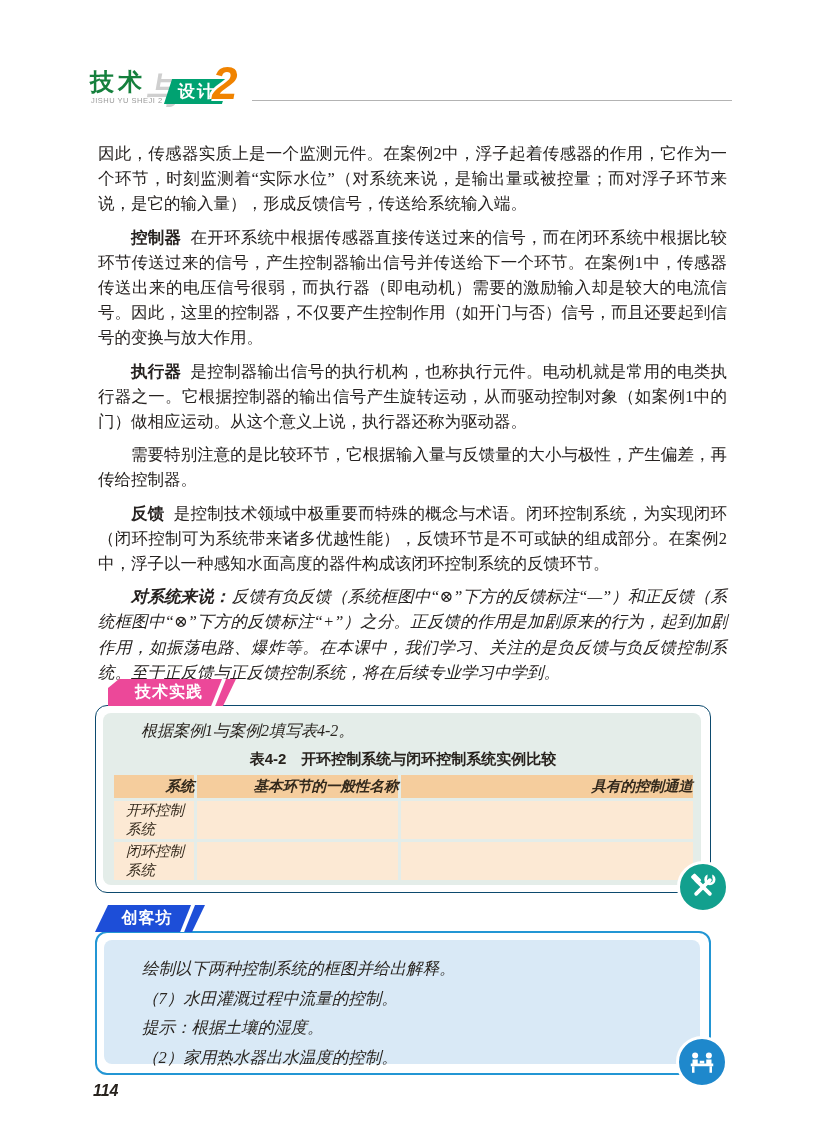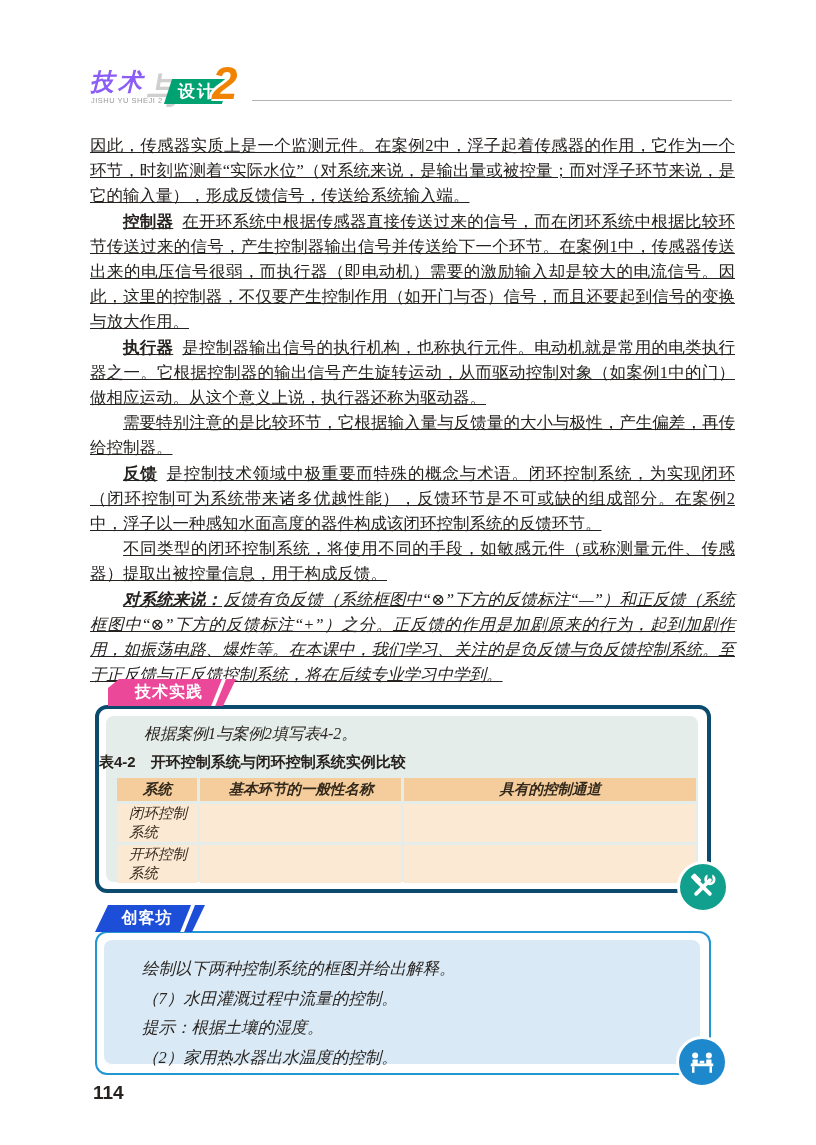--- a/index.html
+++ b/index.html
@@ -2,83 +2,83 @@
 <html><head>
 <meta charset="utf-8">
 <style>
   html,body{margin:0;padding:0;background:#e8e8e8;}
   .page{position:relative;width:816px;height:1145px;background:#ffffff;margin:0 auto;
         font-family:"Liberation Serif","DejaVu Serif",serif;color:#262220;overflow:hidden;}
 
   
   .logo{position:absolute;left:90px;top:64px;width:650px;height:48px;}
   .logo-jishu{position:absolute;left:0;top:2px;font-family:"Liberation Sans",sans-serif;
-              font-weight:700;font-size:24px;letter-spacing:4px;color:#8b5cf6;font-style:italic;}
+              font-weight:700;font-size:24px;letter-spacing:4px;color:#15803d;}
   .logo-pinyin{position:absolute;left:1px;top:32px;font-family:"Liberation Sans",sans-serif;
                font-size:7.5px;letter-spacing:.5px;color:#9a9a9a;}
   .logo-yu{position:absolute;left:58px;top:4px;font-family:"Liberation Sans",sans-serif;
            font-weight:700;font-size:34px;color:#cfcfcf;transform:skewX(-10deg);z-index:1;}
   .logo-sheji{position:absolute;left:78px;top:15px;width:58px;height:25px;background:#00a271;
               transform:skewX(-18deg);z-index:2;display:flex;align-items:center;justify-content:center;}
   .logo-sheji span{transform:skewX(18deg);color:#fff;font-family:"Liberation Sans",sans-serif;
                    font-weight:700;font-size:17px;letter-spacing:2px;}
   .logo-2{position:absolute;left:122px;top:-8px;z-index:3;font-family:"Liberation Sans",sans-serif;
           font-weight:700;font-style:italic;font-size:46px;color:#f08300;
           text-shadow:-2px 0 0 #fff,2px 0 0 #fff,0 -2px 0 #fff,0 2px 0 #fff,-2px -2px 0 #fff,2px 2px 0 #fff;}
   .logo-rule{position:absolute;left:162px;top:36px;width:480px;height:1px;background:#b3b3b3;}
 
   
   .body-text{position:absolute;left:90px;top:133px;width:645px;font-size:16.5px;
              line-height:25.2px;text-align:justify;}
-  .body-text p{margin:0;text-indent:2em;text-decoration:underline;}
+  .body-text p{margin:8px;text-indent:2em;}
   .body-text p.no-indent{text-indent:0;}
   .lead{font-weight:700;font-family:"Liberation Sans",sans-serif;padding-right:.55em;}
   .note{font-style:italic;}
   .note .lead{font-style:italic;font-family:"Liberation Serif","DejaVu Serif",serif;padding-right:.1em;}
 
   
   .sec-tab{position:absolute;height:27px;z-index:4;display:flex;align-items:center;justify-content:center;
            color:#fff;font-family:"Liberation Sans",sans-serif;font-weight:700;font-size:16px;
            letter-spacing:1px;padding-right:6px;}
   .sec-tab .slash{position:absolute;right:16px;top:-2px;width:4px;height:34px;background:#fff;
                   transform:skewX(-22deg);}
   .practice-tab{left:108px;top:679px;width:122px;background:#ec4899;
                 clip-path:polygon(11px 0,100% 0,calc(100% - 13px) 100%,0 100%,0 9px);}
   .maker-tab{left:95px;top:905px;width:104px;background:#1d4ed8;
              clip-path:polygon(13px 0,100% 0,calc(100% - 13px) 100%,0 100%);}
 
   
   .practice-box{position:absolute;left:95px;top:705px;width:616px;height:188px;box-sizing:border-box;
-                border:4px solid #0c4a6e;border-radius:12px;background:#fff;text-decoration:underline;}
+                border:1px solid #0c4a6e;border-radius:12px;background:#fff;text-decoration:underline;}
   .practice-fill{position:absolute;left:7px;top:7px;right:9px;bottom:7px;background:#e4ede9;border-radius:8px;}
   .practice-intro{position:absolute;left:45px;top:15px;font-size:16px;font-style:italic;color:#2a2520;}
-  .practice-table-title{position:absolute;left:0;top:44px;width:100%;
+  .practice-table-title{position:absolute;left:0;top:44px;width:100%;text-align:center;
                         font-family:"Liberation Sans",sans-serif;font-weight:700;font-size:15px;color:#27221d;}
   .cmp-table{position:absolute;left:15px;top:66px;width:585px;border-collapse:separate;border-spacing:3px;}
   .cmp-table th{background:#f5cd9d;height:23px;font-size:14.5px;font-weight:700;font-style:italic;
-                color:#33291c;text-align:center;padding:0;}
+                color:#33291c;text-align:right;padding:0;}
   .cmp-table td{background:#fce9d4;height:26px;font-size:14.5px;font-style:italic;color:#33291c;padding:0 0 0 12px;}
   .col-sys{width:80px;} .col-name{width:200px;} .col-chan{width:290px;}
 
   
   .maker-box{position:absolute;left:95px;top:931px;width:616px;height:144px;box-sizing:border-box;
              border:2px solid #2396d4;border-radius:12px;background:#fff;padding-left:20px;}
   .maker-fill{position:absolute;left:7px;top:7px;right:9px;bottom:9px;background:#d9e9f6;border-radius:8px;}
   .maker-lines{position:absolute;left:45px;top:21px;font-size:16.5px;font-style:italic;
                line-height:29.5px;color:#2a2520;}
 
   
   .badge{position:absolute;width:52px;height:52px;border-radius:50%;box-sizing:border-box;
          border:3px solid #fff;z-index:6;display:flex;align-items:center;justify-content:center;}
   .tools-badge{left:677px;top:861px;background:#12a08e;}
   .people-badge{left:676px;top:1036px;background:#1e88cc;}
 
   
   .page-num{position:absolute;left:93px;top:1082px;font-family:"Liberation Sans",sans-serif;
-            font-weight:700;font-size:19px;color:#27221d;}
+            font-weight:700;font-size:16px;color:#27221d;font-style:italic;}
 </style>
 </head>
 <body>
 
 <div class="page">
 
   <div class="logo">
     <span class="logo-jishu">技术</span>
     <span class="logo-pinyin">JISHU YU SHEJI 2</span>
     <span class="logo-yu">与</span>
@@ -88,21 +88,20 @@
     <span class="logo-2">2</span>
     <div class="logo-rule"></div>
   </div>
 
   <div class="body-text">
     <p class="no-indent"><span>因此，传感器实质上是一个监测元件。在案例2中，浮子起着传感器的作用，它作为一个环节，时刻监测着“实际水位”（对系统来说，是输出量或被控量；而对浮子环节来说，是它的输入量），形成反馈信号，传送给系统输入端。</span></p>
     <p><span class="lead">控制器</span><span>在开环系统中根据传感器直接传送过来的信号，而在闭环系统中根据比较环节传送过来的信号，产生控制器输出信号并传送给下一个环节。在案例1中，传感器传送出来的电压信号很弱，而执行器（即电动机）需要的激励输入却是较大的电流信号。因此，这里的控制器，不仅要产生控制作用（如开门与否）信号，而且还要起到信号的变换与放大作用。</span></p>
     <p><span class="lead">执行器</span><span>是控制器输出信号的执行机构，也称执行元件。电动机就是常用的电类执行器之一。它根据控制器的输出信号产生旋转运动，从而驱动控制对象（如案例1中的门）做相应运动。从这个意义上说，执行器还称为驱动器。</span></p>
     <p><span>需要特别注意的是比较环节，它根据输入量与反馈量的大小与极性，产生偏差，再传给控制器。</span></p>
     <p><span class="lead">反馈</span><span>是控制技术领域中极重要而特殊的概念与术语。闭环控制系统，为实现闭环（闭环控制可为系统带来诸多优越性能），反馈环节是不可或缺的组成部分。在案例2中，浮子以一种感知水面高度的器件构成该闭环控制系统的反馈环节。</span></p>
-    <p><span>不同类型的闭环控制系统，将使用不同的手段，如敏感元件（或称测量元件、传感器）提取出被控量信息，用于构成反馈。</span></p>
     <p class="note"><span class="lead">对系统来说：</span><span>反馈有负反馈（系统框图中“⊗”下方的反馈标注“—”）和正反馈（系统框图中“⊗”下方的反馈标注“+”）之分。正反馈的作用是加剧原来的行为，起到加剧作用，如振荡电路、爆炸等。在本课中，我们学习、关注的是负反馈与负反馈控制系统。至于正反馈与正反馈控制系统，将在后续专业学习中学到。</span></p>
   </div>
 
   <div class="sec-tab practice-tab">
     <span>技术实践</span>
     <i class="slash"></i>
   </div>
   <div class="practice-box">
     <div class="practice-fill"></div>
     <div class="practice-intro">根据案例1与案例2填写表4-2。</div>
@@ -115,26 +114,26 @@
         </colgroup>
       <thead>
         <tr>
           <th>系统</th>
           <th>基本环节的一般性名称</th>
           <th>具有的控制通道</th>
         </tr>
       </thead>
       <tbody>
         <tr>
-          <td>闭环控制系统</td>
+          <td>开环控制系统</td>
           <td></td>
           <td></td>
         </tr>
         <tr>
-          <td>开环控制系统</td>
+          <td>闭环控制系统</td>
           <td></td>
           <td></td>
         </tr>
       </tbody>
     </table>
   </div>
   <div class="badge tools-badge">
     <svg width="30" height="30" viewBox="0 0 24 24">
       <g stroke="#ffffff" stroke-width="3" stroke-linecap="round">
         <line x1="6.5" y1="17.5" x2="17.5" y2="6.5"></line>

